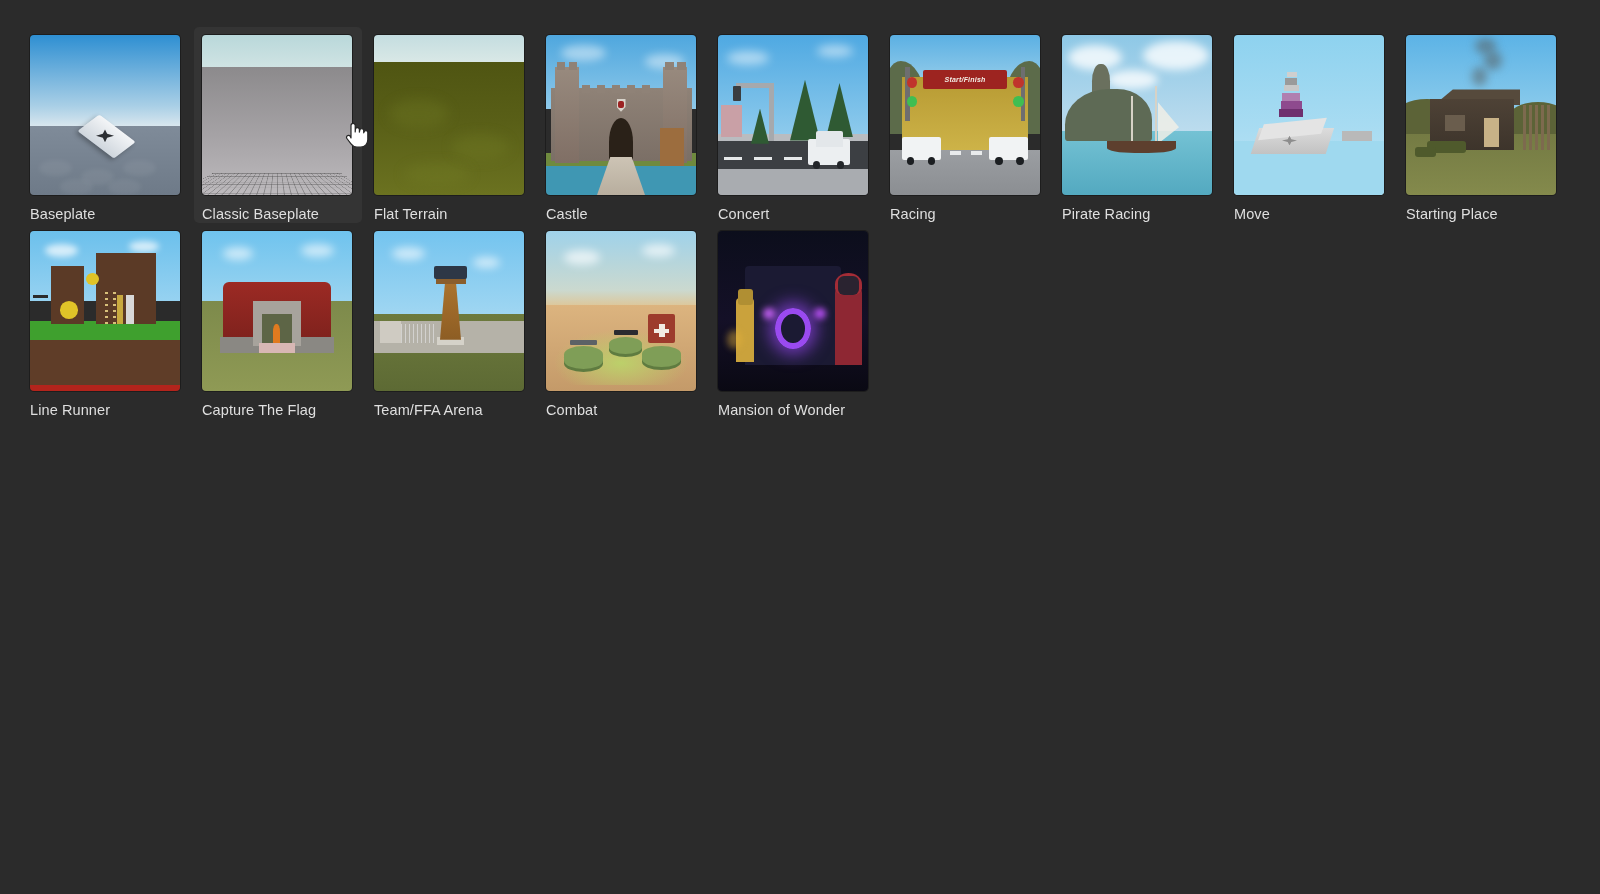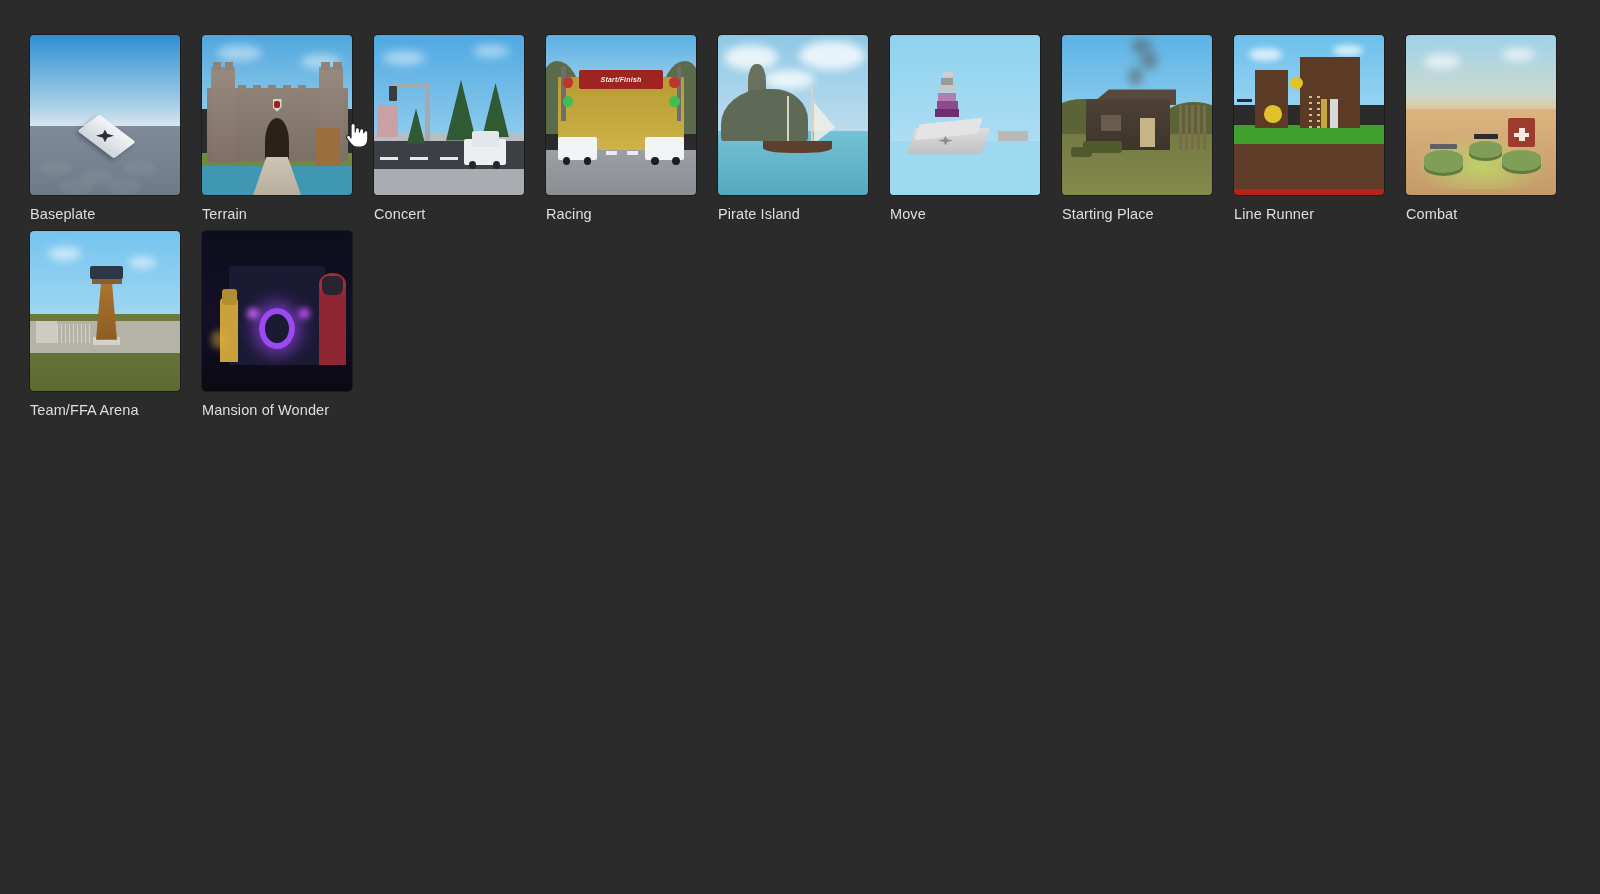--- a/index.html
+++ b/index.html
@@ -294,20 +294,42 @@
      <div class="tile" style="left:6%;top:78%;width:22%;height:10%"></div>
      <div class="tile" style="left:34%;top:84%;width:22%;height:10%"></div>
      <div class="tile" style="left:62%;top:78%;width:22%;height:10%"></div>
      <div class="tile" style="left:20%;top:90%;width:22%;height:10%"></div>
      <div class="tile" style="left:52%;top:90%;width:22%;height:10%"></div>
      <div class="plate"></div>
             <div class="star"></div>
           </div>
         </div>
         <div class="label">Baseplate</div>
+      </div>
+      <div class="card hovered">
+        <div class="thumb">
+          <div class="scene sc-classic">
+            <div class="sky"></div>
+            <div class="ground"></div>
+            <div class="gridlines"></div>
+          </div>
+        </div>
+        <div class="label">Classic Baseplate</div>
+      </div>
+      <div class="card">
+        <div class="thumb">
+          <div class="scene sc-flat">
+            <div class="sky"></div>
+            <div class="ground"></div>
+     <div class="patch" style="left:10%;top:40%;width:40%;height:18%"></div>
+     <div class="patch" style="left:52%;top:62%;width:38%;height:16%"></div>
+     <div class="patch" style="left:20%;top:80%;width:44%;height:14%"></div>
+          </div>
+        </div>
+        <div class="label">Flat Terrain</div>
       </div>
       <div class="card">
         <div class="thumb">
           <div class="scene sc-castle">
             <div class="sky"></div>
      <div class="cloud" style="left:10%;top:6%;width:30%;height:10%"></div>
      <div class="cloud" style="right:8%;top:12%;width:26%;height:9%"></div>
      <div class="water"></div>
             <div class="grass"></div>
      <div class="wall"></div>
@@ -323,21 +345,21 @@
      <div class="crenel" style="right:7%;top:17%"></div>
             <div class="crenel" style="right:15%;top:17%"></div>
      <div class="gate"></div>
             <div class="shield">
               <i></i>
             </div>
      <div class="hut"></div>
             <div class="bridge"></div>
           </div>
         </div>
-        <div class="label">Terrain</div>
+        <div class="label">Castle</div>
       </div>
       <div class="card">
         <div class="thumb">
           <div class="scene sc-suburban">
             <div class="sky"></div>
      <div class="cloud" style="left:6%;top:10%;width:28%;height:9%"></div>
      <div class="cloud" style="right:10%;top:6%;width:24%;height:8%"></div>
      <div class="ground"></div>
             <div class="road"></div>
             <div class="curb"></div>
@@ -398,21 +420,21 @@
      <div class="cloud" style="left:30%;top:22%;width:34%;height:12%"></div>
      <div class="sea"></div>
             <div class="peak"></div>
             <div class="isle"></div>
      <div class="mast" style="left:46%;bottom:32%;height:30%"></div>
      <div class="mast" style="left:62%;bottom:32%;height:36%"></div>
      <div class="sail" style="left:64%;bottom:32%;width:14%;height:26%;clip-path:polygon(0 0,100% 60%,0 100%)"></div>
      <div class="hull"></div>
           </div>
         </div>
-        <div class="label">Pirate Island</div>
+        <div class="label">Pirate Racing</div>
       </div>
       <div class="card">
         <div class="thumb">
           <div class="scene sc-obby">
             <div class="water"></div>
      <div class="base"></div>
             <div class="ramp"></div>
             <div class="pad"></div>
             <div class="star"></div>
      <div class="step" style="left:30%;top:46%;width:16%;height:5%;background:#6e2f6e"></div>
@@ -463,58 +485,75 @@
      <div class="ladder" style="left:55%;top:38%;width:2%;height:20%"></div>
      <div class="blk" style="left:58%;top:40%;width:4%;height:18%;background:#c8a93f"></div>
      <div class="blk" style="left:64%;top:40%;width:5%;height:18%;background:#d8d8d8"></div>
      <div class="blk" style="left:2%;top:40%;width:10%;height:2%;background:#2b2b2b"></div>
           </div>
         </div>
         <div class="label">Line Runner</div>
       </div>
       <div class="card">
         <div class="thumb">
+          <div class="scene sc-ctf">
+            <div class="sky"></div>
+     <div class="cloud" style="left:14%;top:10%;width:20%;height:8%"></div>
+     <div class="cloud" style="right:12%;top:8%;width:22%;height:8%"></div>
+     <div class="ground"></div>
+     <div class="fort"></div>
+            <div class="base"></div>
+     <div class="arch"></div>
+            <div class="inner"></div>
+            <div class="plate"></div>
+            <div class="flag"></div>
+          </div>
+        </div>
+        <div class="label">Capture The Flag</div>
+      </div>
+      <div class="card">
+        <div class="thumb">
+          <div class="scene sc-ffa">
+            <div class="sky"></div>
+     <div class="cloud" style="left:12%;top:10%;width:22%;height:8%"></div>
+     <div class="cloud" style="right:16%;top:16%;width:18%;height:7%"></div>
+     <div class="ground"></div>
+            <div class="pave"></div>
+     <div class="pad"></div>
+            <div class="tower"></div>
+            <div class="plat"></div>
+            <div class="top"></div>
+     <div class="shed"></div>
+            <div class="fence"></div>
+          </div>
+        </div>
+        <div class="label">Team/FFA Arena</div>
+      </div>
+      <div class="card">
+        <div class="thumb">
           <div class="scene sc-combat">
             <div class="sky"></div>
      <div class="cloud" style="left:12%;top:12%;width:24%;height:9%"></div>
      <div class="cloud" style="right:14%;top:8%;width:22%;height:8%"></div>
      <div class="ground"></div>
             <div class="grass"></div>
      <div class="disc" style="left:12%;top:72%;width:26%;height:14%"></div>
      <div class="disc" style="left:42%;top:66%;width:22%;height:11%"></div>
      <div class="disc" style="right:10%;top:72%;width:26%;height:13%"></div>
      <div class="sword" style="left:16%;top:68%;width:18%;height:3%"></div>
      <div class="sword" style="left:45%;top:62%;width:16%;height:3%;background:#2b2b30"></div>
      <div class="kit" style="right:14%;top:52%;width:18%;height:18%"></div>
      <div class="cross" style="right:21%;top:58%;width:4%;height:8%"></div>
      <div class="cross" style="right:18%;top:61%;width:10%;height:3%"></div>
           </div>
         </div>
         <div class="label">Combat</div>
       </div>
       <div class="card">
         <div class="thumb">
-          <div class="scene sc-ffa">
-            <div class="sky"></div>
-     <div class="cloud" style="left:12%;top:10%;width:22%;height:8%"></div>
-     <div class="cloud" style="right:16%;top:16%;width:18%;height:7%"></div>
-     <div class="ground"></div>
-            <div class="pave"></div>
-     <div class="pad"></div>
-            <div class="tower"></div>
-            <div class="plat"></div>
-            <div class="top"></div>
-     <div class="shed"></div>
-            <div class="fence"></div>
-          </div>
-        </div>
-        <div class="label">Team/FFA Arena</div>
-      </div>
-      <div class="card">
-        <div class="thumb">
           <div class="scene sc-mansion">
             <div class="wall"></div>
      <div class="portal"></div>
      <div class="orb" style="left:30%;top:48%;width:8%;height:7%;background:#c05ef0"></div>
      <div class="orb" style="right:28%;top:48%;width:8%;height:7%;background:#b44ef0"></div>
      <div class="figL"></div>
             <div class="figLh"></div>
      <div class="figR"></div>
             <div class="hood"></div>
             <div class="figRh"></div>

